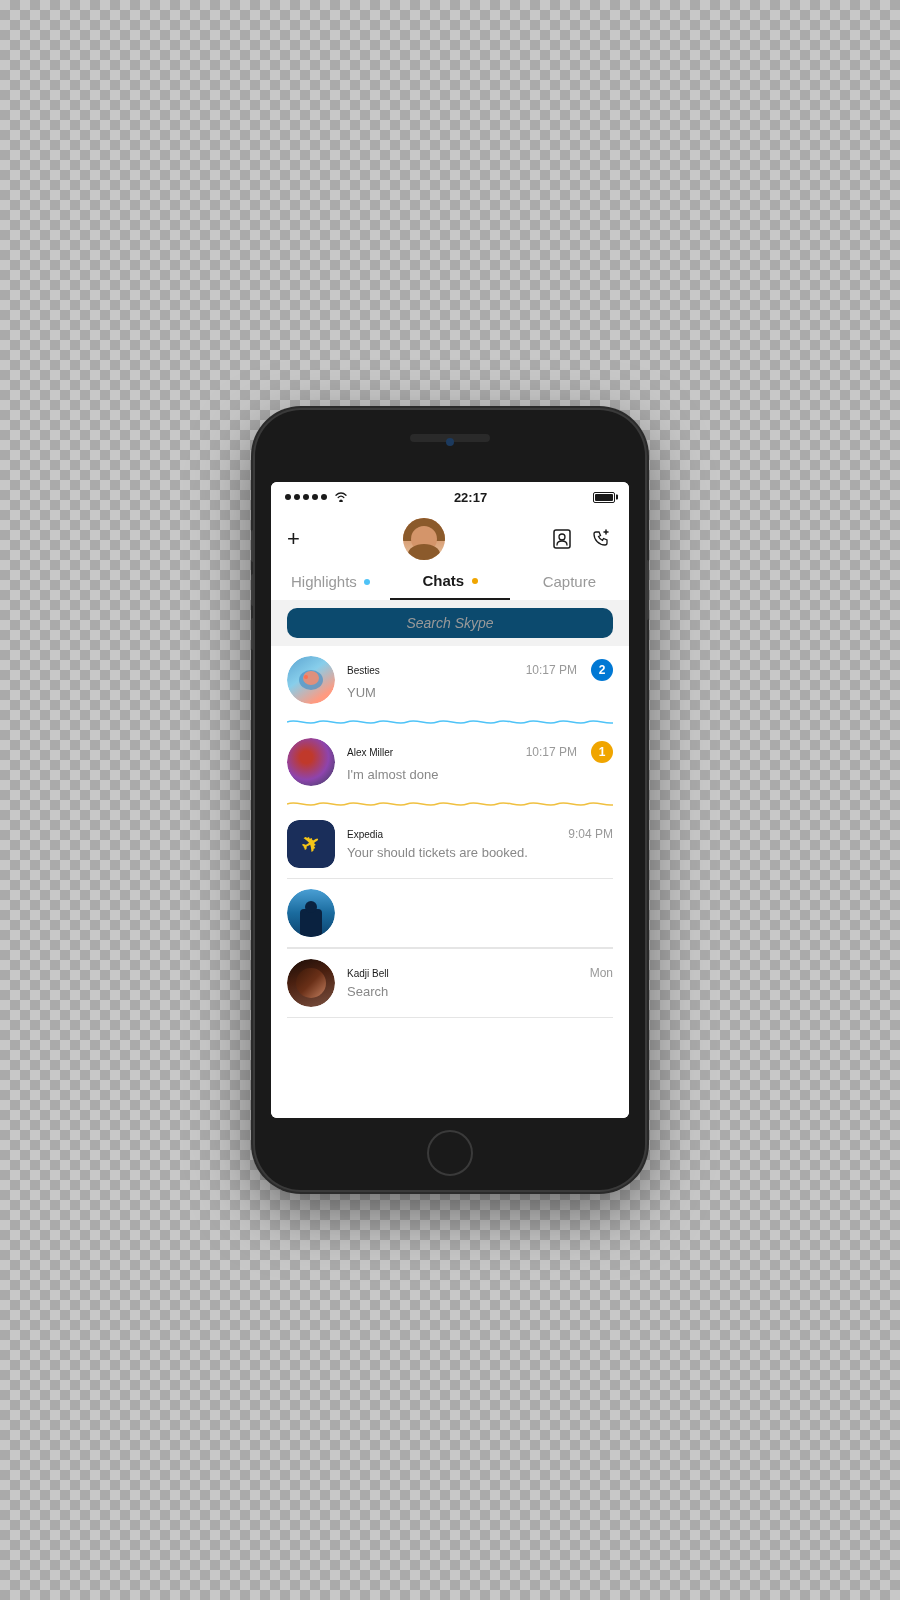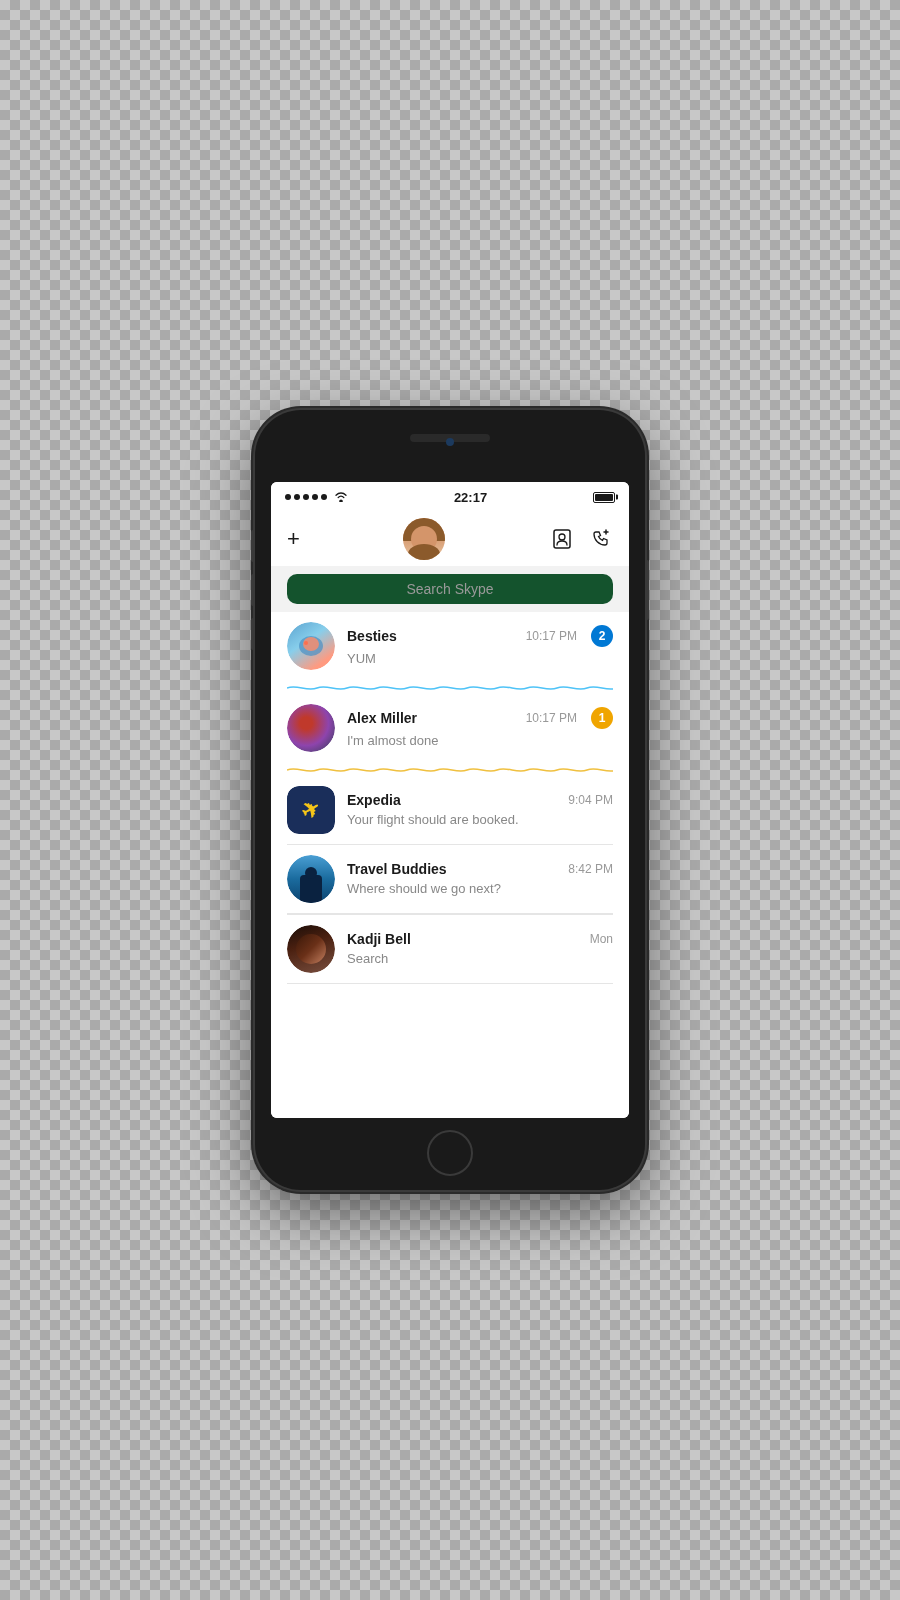--- a/index.html
+++ b/index.html
@@ -250,25 +250,26 @@
     }
 
     
     .search-bar {
       background: #f2f2f2;
       padding: 8px 16px;
       flex-shrink: 0;
     }
 
     .search-input-wrapper {
-      background: #14532d;
+      background: #0c4a6e;
       border-radius: 10px;
       padding: 7px 14px;
       display: flex;
       align-items: flex-end;
+      font-style: italic;
     }
 
     .search-placeholder {
       color: #999;
       font-size: 14px;
       flex: 1;
       text-align: center;
     }
 
     
@@ -305,22 +306,22 @@
     }
 
     .chat-name-row {
       display: flex;
       justify-content: space-between;
       align-items: center;
       margin-bottom: 2px;
     }
 
     .chat-name {
-      font-size: 14px;
-      font-weight: 700;
+      font-size: 10px;
+      font-weight: 400;
       color: #1a1a1a;
     }
 
     .chat-time {
       font-size: 12px;
       color: #999;
     }
 
     .chat-preview {
       font-size: 13px;
@@ -463,20 +464,33 @@
         <div class="header-icon">
           <svg width="22" height="22" viewBox="0 0 22 22" fill="none">
             <path d="M7 4 L10 4 L11.5 7.5 L9.5 8.5 C10.3 10.3 11.7 11.7 13.5 12.5 L14.5 10.5 L18 12 L18 15 C18 16.1 17.1 17 16 17 C10 17 5 12 5 6 C5 4.9 5.9 4 7 4Z" stroke="#1a1a1a" stroke-width="1.3" fill="none"></path>
             <path d="M15 4 L19 4" stroke="#1a1a1a" stroke-width="1.5" stroke-linecap="round"></path>
             <path d="M17 2 L17 6" stroke="#1a1a1a" stroke-width="1.5" stroke-linecap="round"></path>
           </svg>
         </div>
       </div>
     </div>
 
+    <div class="tabs">
+      <div class="tab-item">
+        <span class="tab-label">Highlights</span>
+        <span class="tab-dot" style="background:#4fc3f7;"></span>
+      </div>
+      <div class="tab-item active">
+        <span class="tab-label">Chats</span>
+        <span class="tab-dot" style="background:#f0a500;"></span>
+      </div>
+      <div class="tab-item">
+        <span class="tab-label">Capture</span>
+      </div>
+    </div>
 
     <div class="search-bar">
       <div class="search-input-wrapper">
         <span class="search-placeholder">Search Skype</span>
       </div>
     </div>
 
     <div class="chat-list">
 
       <div class="chat-item">
@@ -533,42 +547,35 @@
         <div class="chat-avatar" style="border-radius:12px;">
           <div style="width:48px;height:48px;background:#1a2e5a;border-radius:12px;display:flex;align-items:center;justify-content:center;">
             <span style="color:#f5c518;font-size:22px;font-weight:bold;transform:rotate(-30deg);display:inline-block;">✈</span>
           </div>
         </div>
         <div class="chat-content">
           <div class="chat-name-row">
             <span class="chat-name">Expedia</span>
             <span class="chat-time">9:04 PM</span>
           </div>
-          <span class="chat-preview">Your flight should are booked.</span>
+          <span class="chat-preview">Your should tickets are booked.</span>
         </div>
       </div>
       <div class="divider-line"></div>
 
       <div class="chat-item">
         <div class="chat-avatar round">
           <div style="width:48px;height:48px;border-radius:50%;background:linear-gradient(180deg,#4a9fd4 0%,#1a6b9e 50%,#0d4470 100%);display:flex;align-items:flex-end;justify-content:center;overflow:hidden;">
             <div style="position:relative;width:36px;height:38px;margin-bottom:0;">
 
               <div style="position:absolute;bottom:0;left:50%;transform:translateX(-50%);width:22px;height:28px;background:#0a2240;border-radius:4px 4px 0 0;"></div>
               <div style="position:absolute;bottom:24px;left:50%;transform:translateX(-50%);width:12px;height:12px;background:#0a2240;border-radius:50%;"></div>
             </div>
           </div>
         </div>
-        <div class="chat-content">
-          <div class="chat-name-row">
-            <span class="chat-name">Travel Buddies</span>
-            <span class="chat-time">8:42 PM</span>
-          </div>
-          <span class="chat-preview">Where should we go next?</span>
-        </div>
       </div>
       <div class="divider-line"></div>
 
       <div class="divider-line"></div>
 
       <div class="chat-item">
         <div class="chat-avatar round">
           <div style="width:48px;height:48px;border-radius:50%;background:linear-gradient(160deg,#1a0d08 0%,#4a2010 40%,#7a5040 100%);display:flex;align-items:center;justify-content:center;">
             <div style="width:30px;height:30px;border-radius:50%;background:linear-gradient(135deg,#3a1808 0%,#6a3018 50%,#c48060 100%);"></div>
           </div>

